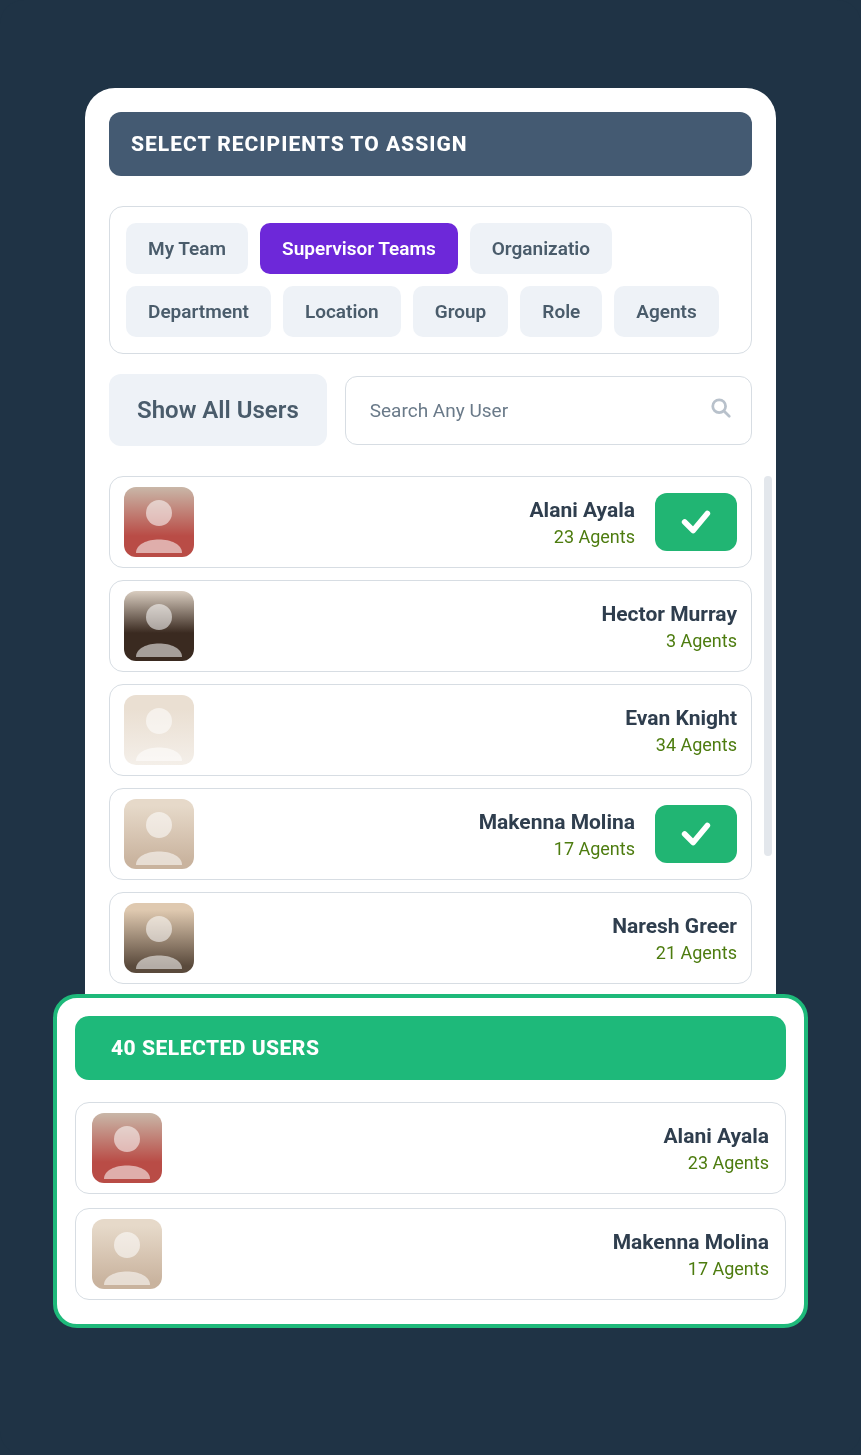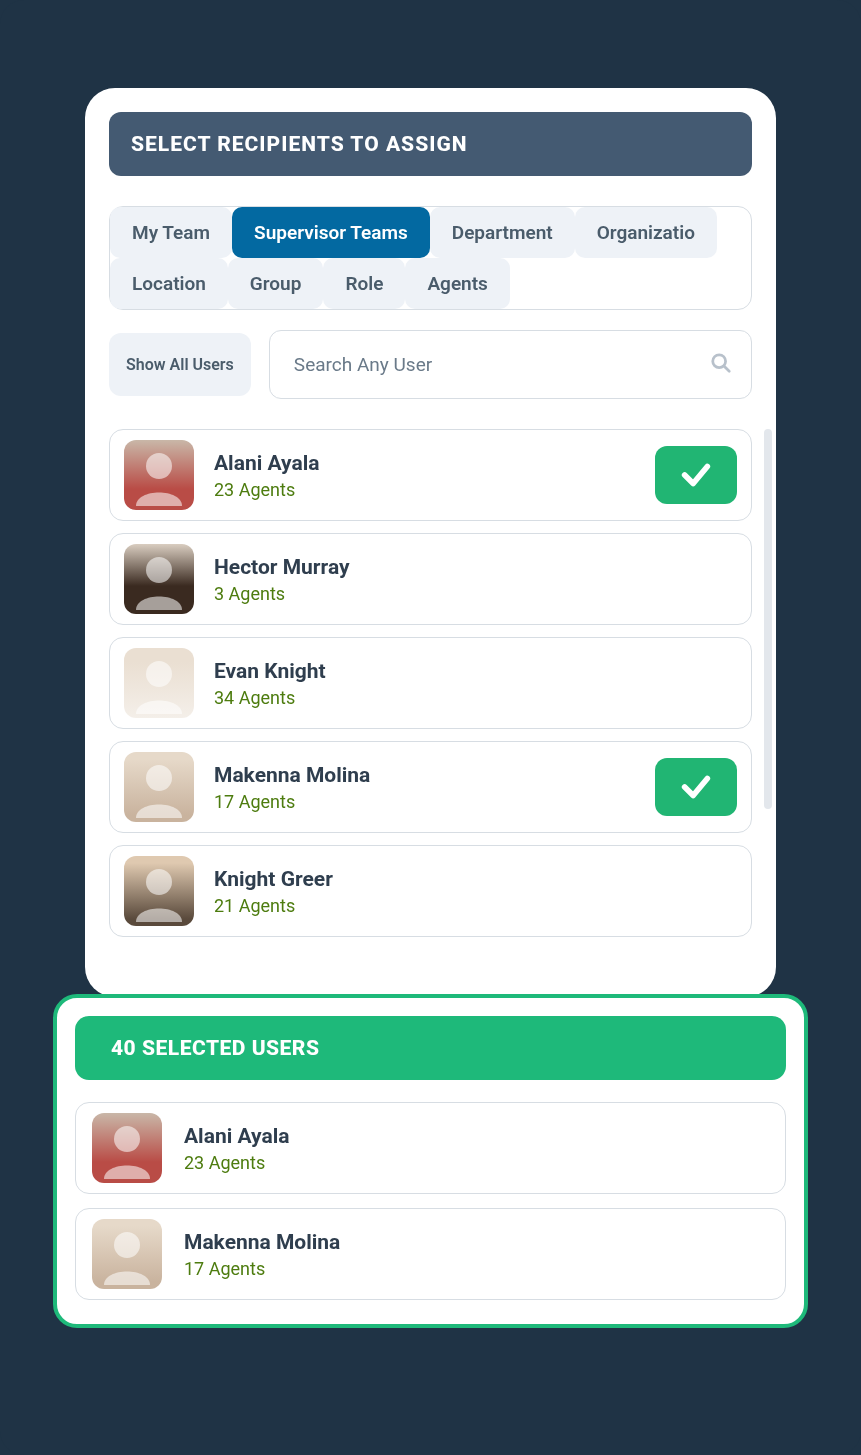--- a/index.html
+++ b/index.html
@@ -33,50 +33,51 @@
     border-radius: 12px;
     padding: 20px 22px;
     font-weight: 800;
     font-size: 21px;
     letter-spacing: 1px;
   }
   .filters-box {
     margin-top: 30px;
     border: 1.5px solid #d7dde3;
     border-radius: 14px;
+    padding: 16px;
     display: flex;
     flex-wrap: wrap;
-    gap: 0;
+    gap: 12px;
   }
   .chip {
     background: #eef2f7;
     color: #4a5c6b;
     font-weight: 600;
     font-size: 19px;
     padding: 14px 22px;
     border-radius: 10px;
     cursor: pointer;
     white-space: nowrap;
   }
   .chip.active {
-    background: #0369a1;
+    background: #6d28d9;
     color: #fff;
   }
   .row2 {
     margin-top: 20px;
     display: flex;
     gap: 18px;
     align-items: center;
   }
   .show-all-btn {
     background: #eef2f7;
     color: #4a5c6b;
     font-weight: 600;
-    font-size: 16px;
-    padding: 22px 17px;
+    font-size: 24px;
+    padding: 22px 28px;
     border-radius: 12px;
     cursor: pointer;
   }
   .search-wrap {
     flex: 1;
     position: relative;
   }
   .search-input {
     width: 100%;
     border: 1.5px solid #d7dde3;
@@ -118,21 +119,21 @@
     align-items: center;
     gap: 20px;
     cursor: pointer;
   }
   .avatar {
     width: 70px;
     height: 70px;
     border-radius: 12px;
     flex-shrink: 0;
   }
-  .user-info { flex: 1; }
+  .user-info { flex: 1; text-align: right; }
   .user-name {
     font-weight: 700;
     font-size: 21px;
     color: #2f3e4e;
     margin-bottom: 4px;
   }
   .user-sub {
     font-size: 18px;
     color: #4d7c0f;
   }
@@ -190,22 +191,22 @@
 
 <div class="outer">
 
   <div class="main-card">
     <div class="main-title-bar">SELECT RECIPIENTS TO ASSIGN</div>
 
     <div class="filters-box" id="filters-box">
 
     <div class="chip">My Team</div>
         <div class="chip active">Supervisor Teams</div>
+        <div class="chip">Organizatio</div>
         <div class="chip">Department</div>
-        <div class="chip">Organizatio</div>
         <div class="chip">Location</div>
         <div class="chip">Group</div>
         <div class="chip">Role</div>
         <div class="chip">Agents</div>
       </div>
 
     <div class="row2">
       <div class="show-all-btn">Show All Users</div>
       <div class="search-wrap">
         <input class="search-input" type="text" placeholder="Search Any User" style="">
@@ -270,21 +271,21 @@
               <polyline points="4 12 10 18 20 6"></polyline>
             </svg>
           </div>
         </div>
         <div class="user-row">
           <div class="avatar av5"><svg width="70" height="70" viewBox="0 0 70 70">
               <circle cx="35" cy="26" r="13" fill="rgba(255,255,255,0.55)"></circle>
               <path d="M12 66 C12 48 58 48 58 66 Z" fill="rgba(255,255,255,0.55)"></path>
             </svg></div>
           <div class="user-info">
-            <div class="user-name">Knight Greer</div>
+            <div class="user-name">Naresh Greer</div>
             <div class="user-sub">21 Agents</div>
           </div>
         </div>
       </div>
   </div>
 
   <div class="drawer">
     <div class="drawer-title-bar">40 SELECTED USERS</div>
     <div id="drawer-list">
 

